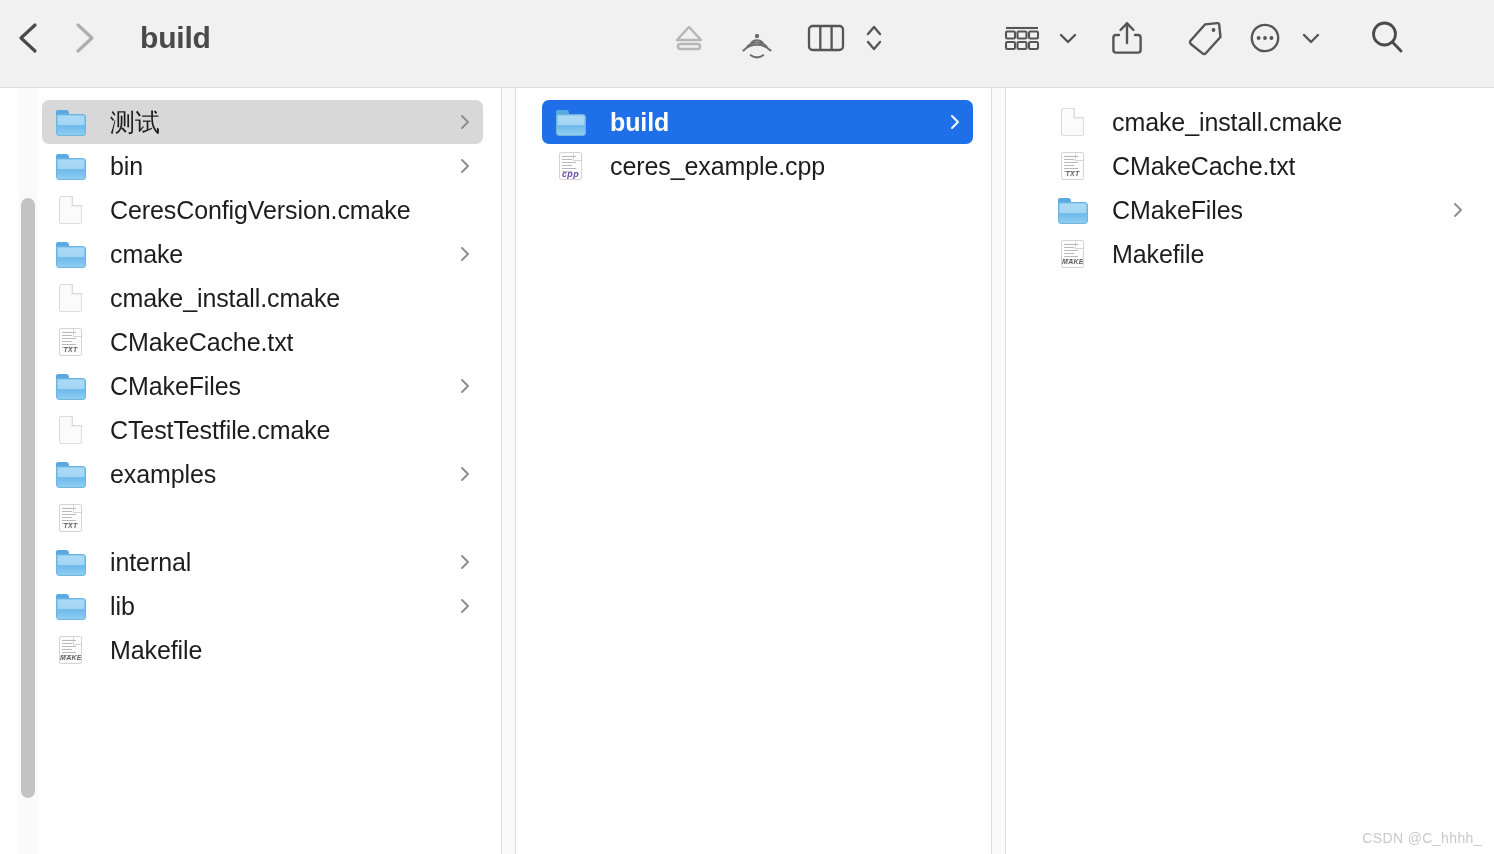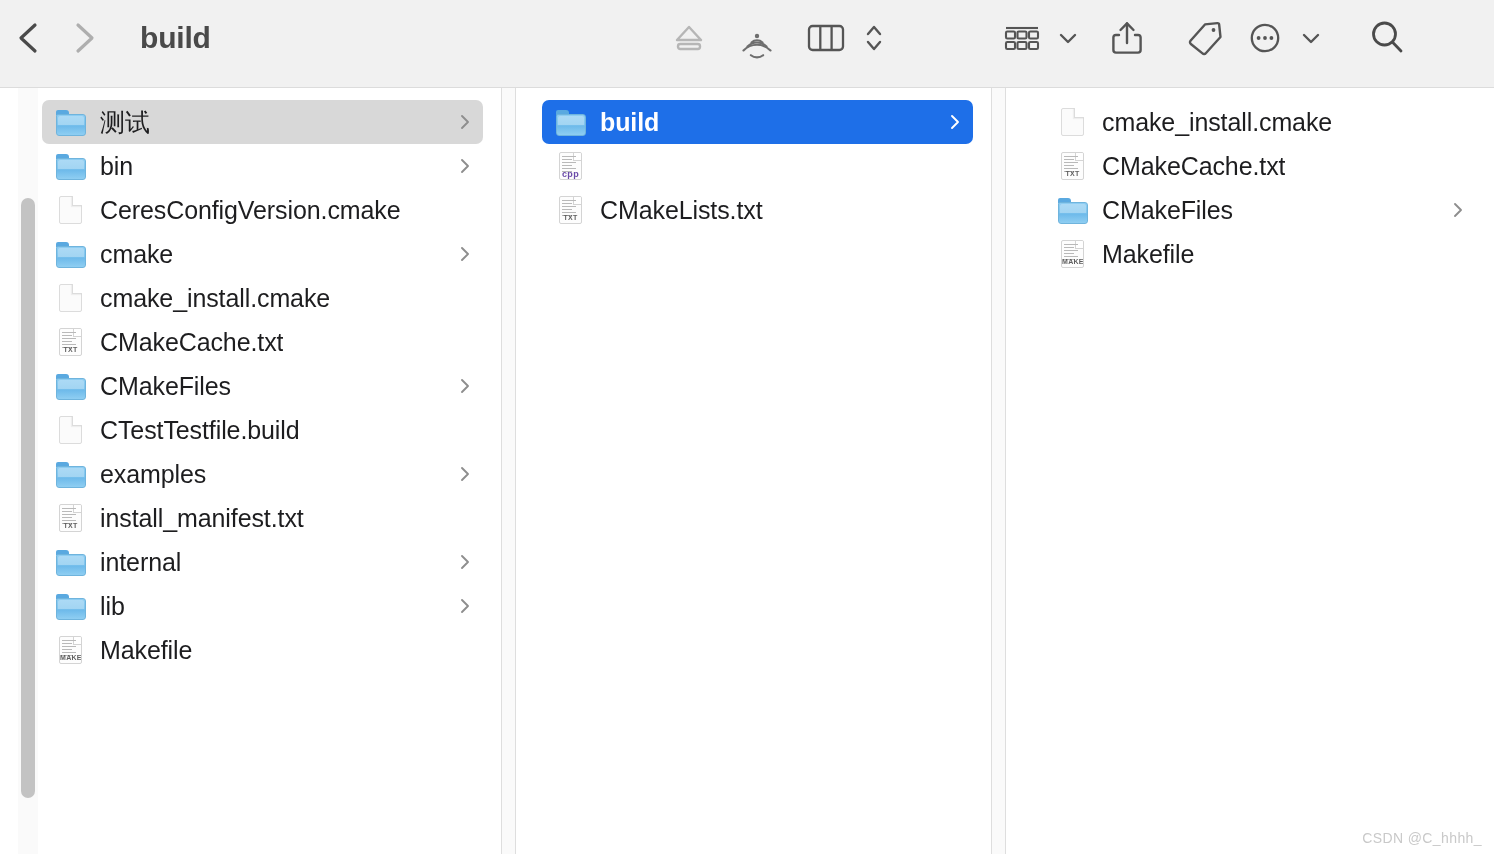--- a/index.html
+++ b/index.html
@@ -107,21 +107,22 @@
     padding-right: 10px;
     cursor: default;
   }
   .row.sel-gray { background: #d8d8d8; }
   .row.sel-blue { background: #1e6fe8; }
 
   .row .ic {
     width: 30px; height: 30px;
     flex: 0 0 30px;
     position: relative;
-    margin-right: 14px;
+    margin-right: 24px;
+    font-style: italic;
   }
   .row .nm {
     font-size: 25px;
     color: #1d1d1f;
     white-space: nowrap;
     overflow: hidden;
     text-overflow: ellipsis;
     letter-spacing: -0.1px;
   }
   .row.sel-blue .nm { color: #ffffff; font-weight: bold; }
@@ -493,21 +494,21 @@
           <span class="disc">
             <svg width="12" height="20" viewBox="0 0 12 20">
               <path d="M3 4 L9 10 L3 16" fill="none" stroke="#8e8e8e" stroke-width="1.9" stroke-linecap="round" stroke-linejoin="round"></path>
             </svg>
           </span>
         </div>
         <div class="row">
           <span class="ic">
             <span class="ic-doc"></span>
           </span>
-          <span class="nm">CTestTestfile.build</span>
+          <span class="nm">CTestTestfile.cmake</span>
         </div>
         <div class="row">
           <span class="ic">
             <span class="ic-folder">
               <span class="tab"></span>
               <span class="body"></span>
             </span>
           </span>
           <span class="nm">examples</span>
           <span class="disc">
@@ -524,21 +525,20 @@
                 <i></i>
                 <i></i>
                 <i></i>
                 <i></i>
                 <i></i>
                 <i></i>
               </span>
               <span class="tag txt">TXT</span>
             </span>
           </span>
-          <span class="nm">install_manifest.txt</span>
         </div>
         <div class="row">
           <span class="ic">
             <span class="ic-folder">
               <span class="tab"></span>
               <span class="body"></span>
             </span>
           </span>
           <span class="nm">internal</span>
           <span class="disc">
@@ -609,96 +609,80 @@
                 <i></i>
                 <i></i>
                 <i></i>
                 <i></i>
                 <i></i>
                 <i></i>
               </span>
               <span class="tag cpp">cpp</span>
             </span>
           </span>
+          <span class="nm">ceres_example.cpp</span>
+        </div>
+      </div>
+  </div>
+
+  <div class="col-divider" style="left:991px;"></div>
+  <div class="gutter" style="left:992px; width:13px;"></div>
+  <div class="col-divider" style="left:1005px;"></div>
+
+  <div class="col" id="col-3">
+    <div class="rows">
+        <div class="row">
+          <span class="ic">
+            <span class="ic-doc"></span>
+          </span>
+          <span class="nm">cmake_install.cmake</span>
         </div>
         <div class="row">
           <span class="ic">
             <span class="ic-txt">
               <span class="corner"></span>
               <span class="lines">
                 <i></i>
                 <i></i>
                 <i></i>
                 <i></i>
                 <i></i>
                 <i></i>
               </span>
               <span class="tag txt">TXT</span>
             </span>
           </span>
-          <span class="nm">CMakeLists.txt</span>
-        </div>
-      </div>
-  </div>
-
-  <div class="col-divider" style="left:991px;"></div>
-  <div class="gutter" style="left:992px; width:13px;"></div>
-  <div class="col-divider" style="left:1005px;"></div>
-
-  <div class="col" id="col-3">
-    <div class="rows">
-        <div class="row">
-          <span class="ic">
-            <span class="ic-doc"></span>
-          </span>
-          <span class="nm">cmake_install.cmake</span>
+          <span class="nm">CMakeCache.txt</span>
+        </div>
+        <div class="row">
+          <span class="ic">
+            <span class="ic-folder">
+              <span class="tab"></span>
+              <span class="body"></span>
+            </span>
+          </span>
+          <span class="nm">CMakeFiles</span>
+          <span class="disc">
+            <svg width="12" height="20" viewBox="0 0 12 20">
+              <path d="M3 4 L9 10 L3 16" fill="none" stroke="#8e8e8e" stroke-width="1.9" stroke-linecap="round" stroke-linejoin="round"></path>
+            </svg>
+          </span>
         </div>
         <div class="row">
           <span class="ic">
             <span class="ic-txt">
               <span class="corner"></span>
               <span class="lines">
                 <i></i>
                 <i></i>
                 <i></i>
                 <i></i>
                 <i></i>
                 <i></i>
               </span>
-              <span class="tag txt">TXT</span>
-            </span>
-          </span>
-          <span class="nm">CMakeCache.txt</span>
-        </div>
-        <div class="row">
-          <span class="ic">
-            <span class="ic-folder">
-              <span class="tab"></span>
-              <span class="body"></span>
-            </span>
-          </span>
-          <span class="nm">CMakeFiles</span>
-          <span class="disc">
-            <svg width="12" height="20" viewBox="0 0 12 20">
-              <path d="M3 4 L9 10 L3 16" fill="none" stroke="#8e8e8e" stroke-width="1.9" stroke-linecap="round" stroke-linejoin="round"></path>
-            </svg>
-          </span>
-        </div>
-        <div class="row">
-          <span class="ic">
-            <span class="ic-txt">
-              <span class="corner"></span>
-              <span class="lines">
-                <i></i>
-                <i></i>
-                <i></i>
-                <i></i>
-                <i></i>
-                <i></i>
-              </span>
               <span class="tag make">MAKE</span>
             </span>
           </span>
           <span class="nm">Makefile</span>
         </div>
       </div>
   </div>
 
   <div id="scroll-track"></div>
   <div id="scroll-thumb" style="top: 110px; height: 600px;"></div>

